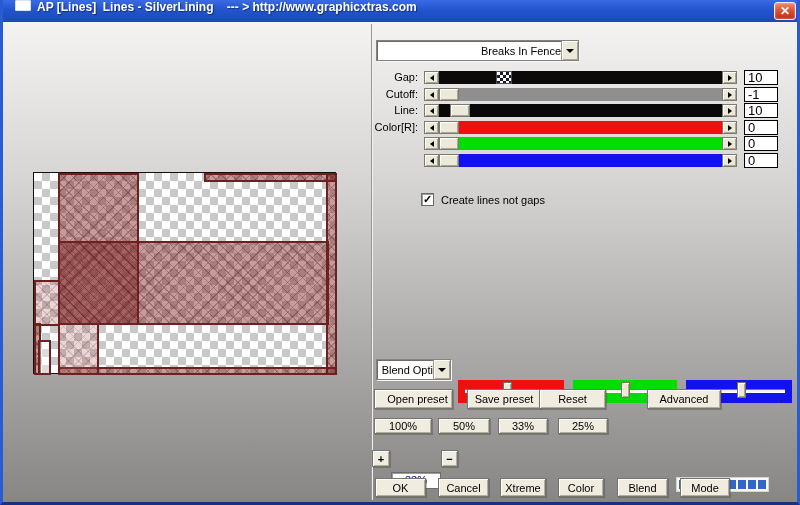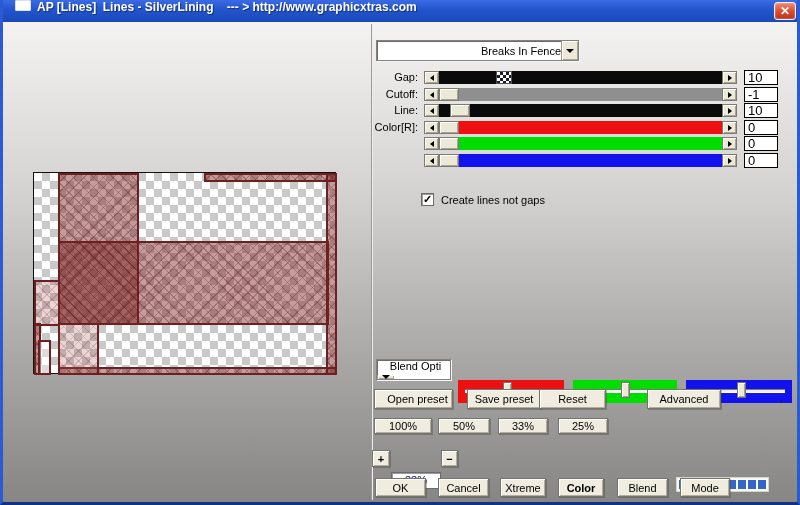--- a/index.html
+++ b/index.html
@@ -255,21 +255,21 @@
     <div id="chk-row">
       <div id="chk-box">
         <span id="chk-mark">✓</span>
       </div>
       <span id="chk-label">Create lines not gaps</span>
     </div>
 
     <div id="watermark">
     </div>
 
-    <div class="dropdown" style="left:376px; top:337px; width:75px; height:21px;flex-direction:column;">
+    <div class="dropdown" style="left:376px; top:337px; width:75px; height:21px;">
       <span class="dd-text">Blend Opti</span>
       <span class="dd-btn">
           <i class="tri-down"></i>
         </span>
     </div>
 
     <div class="rgbpanel" style="left: 458px; width: 106px; background: rgb(238, 16, 16);">
       <div class="rgroove"></div>
       <div class="rthumb" style="left: 42%;"></div>
       <div class="rtick" style="left:9%"></div>
@@ -310,17 +310,17 @@
         <div class="pseg" style="background: rgb(52, 101, 200);"></div>
         <div class="pseg" style="background: rgb(52, 101, 200);"></div>
         <div class="pseg" style="background: rgb(52, 101, 200);"></div>
         <div class="pseg" style="background: rgb(52, 101, 200);"></div>
         <div class="pseg" style="background: rgb(52, 101, 200);"></div>
       </div>
 
     <div class="btn" style="left:375px; top:456px; width:51px; height:19px;">OK</div>
     <div class="btn" style="left:438px; top:456px; width:51px; height:19px;">Cancel</div>
     <div class="btn" style="left:500px; top:456px; width:46px; height:19px;">Xtreme</div>
-    <div class="btn" style="left:558px; top:456px; width:46px; height:19px;font-weight:bold;">Color</div>
+    <div class="btn" style="left:558px; top:456px; width:46px; height:19px;">Color</div>
     <div class="btn" style="left:617px; top:456px; width:51px; height:19px;">Blend</div>
     <div class="btn" style="left:680px; top:456px; width:50px; height:19px;">Mode</div>
   </div>
 </div>
 
 </body></html>

